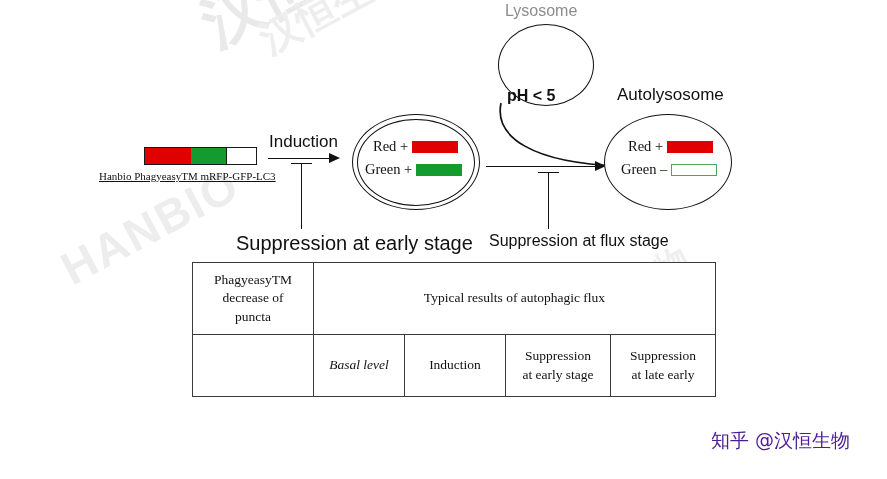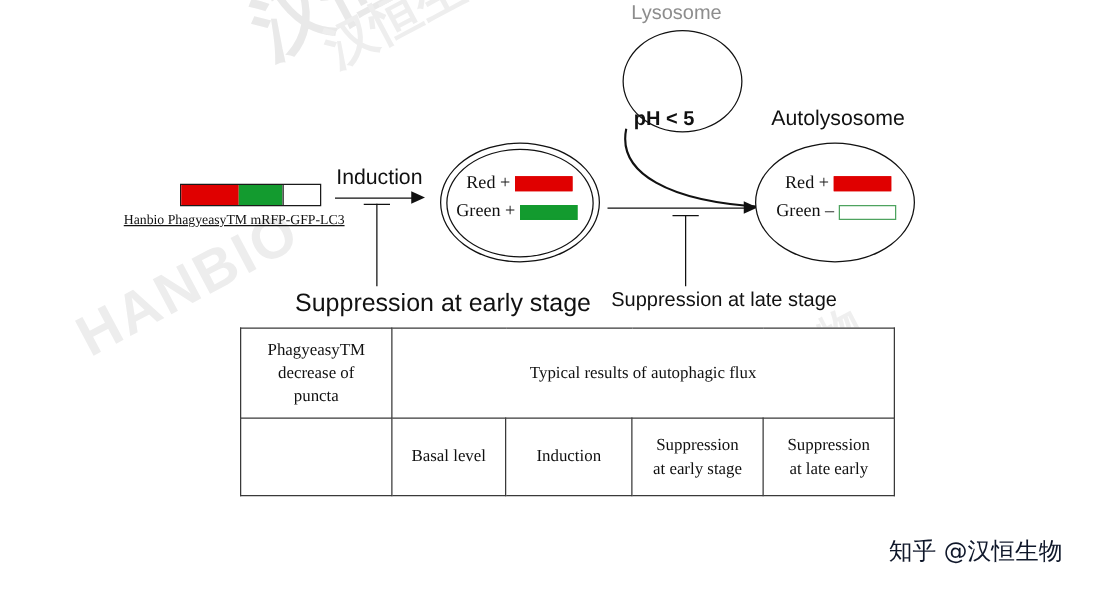--- a/index.html
+++ b/index.html
@@ -51,32 +51,32 @@
     border-top:5.5px solid transparent;border-bottom:5.5px solid transparent;
     border-left:11px solid #111;}
   .tbar-cap{position:absolute;height:0;border-top:1.7px solid #111;}
 
   
   #flux-table{position:absolute;left:192px;top:262px;border-collapse:collapse;
     font-family:"Liberation Serif", serif;background:#fff;}
   #flux-table td{border:1.2px solid #3a3a3a;text-align:center;vertical-align:middle;
     color:#111;font-size:13.5px;line-height:1.35;padding:2px 4px;}
   .c0{width:112px;}
-  .c1{width:82px;}
+  .c1{width:82px;font-style:italic;}
   .c2{width:92px;}
   .c3{width:96px;}
   .c4{width:96px;}
   .hrow1{height:72px;}
   .hrow2{height:62px;}
   .drow{height:33px;}
   .dash{font-size:15px;letter-spacing:-1px;}
 
   
   #attribution{position:absolute;left:711px;top:428px;font-size:19px;
-    font-family:"DejaVu Sans", sans-serif;color:#0f172a;white-space:nowrap;}
+    font-family:"DejaVu Sans", sans-serif;color:#4c1d95;white-space:nowrap;}
 </style>
 </head>
 <body>
 
 <div id="stage">
 
   <div class="wm wm-cn" style="left:188px;top:-6px;font-size:60px;transform:rotate(-28deg);transform-origin:left top;">汉恒生物</div>
   <div class="wm wm-cn" style="left:250px;top:18px;font-size:40px;transform:rotate(-28deg);transform-origin:left top;color:#eeeeee;">汉恒生物</div>
   <div class="wm wm-lat" style="left:52px;top:248px;font-size:46px;transform:rotate(-28deg);transform-origin:left top;color:#ededed;">HANBIO</div>
   <div class="wm wm-lat" style="left:430px;top:358px;font-size:42px;transform:rotate(-28deg);transform-origin:left top;color:#efefef;">HANBIO</div>
@@ -114,21 +114,21 @@
 
   <svg style="position:absolute;left:480px;top:95px;width:160px;height:78px;overflow:visible;">
     <path d="M 21 8 C 14 42, 52 68, 140 71" fill="none" stroke="#111" stroke-width="1.7"></path>
   </svg>
 
   <div class="hline" style="left:486px;top:166px;width:111px;"></div>
   <div class="arrowhead" style="left:595px;top:161px;"></div>
 
   <div class="vline" style="left:548px;top:172px;height:57px;"></div>
   <div class="tbar-cap" style="left:538px;top:172px;width:21px;"></div>
-  <div class="lbl sans" style="left:489px;top:232px;font-size:16px;">Suppression at late stage</div>
+  <div class="lbl sans" style="left:489px;top:232px;font-size:16px;">Suppression at flux stage</div>
 
   <div class="lbl sans" style="left:617px;top:85px;font-size:17px;">Autolysosome</div>
   <div class="vesicle" id="autolysosome"></div>
   <div class="sigrow" style="left:628px;top:138px;">
     <span class="txt">Red +</span>
     <span class="bar bar-red"></span>
   </div>
   <div class="sigrow" style="left:621px;top:161px;">
     <span class="txt">Green –</span>
     <span class="bar bar-green-hollow"></span>

